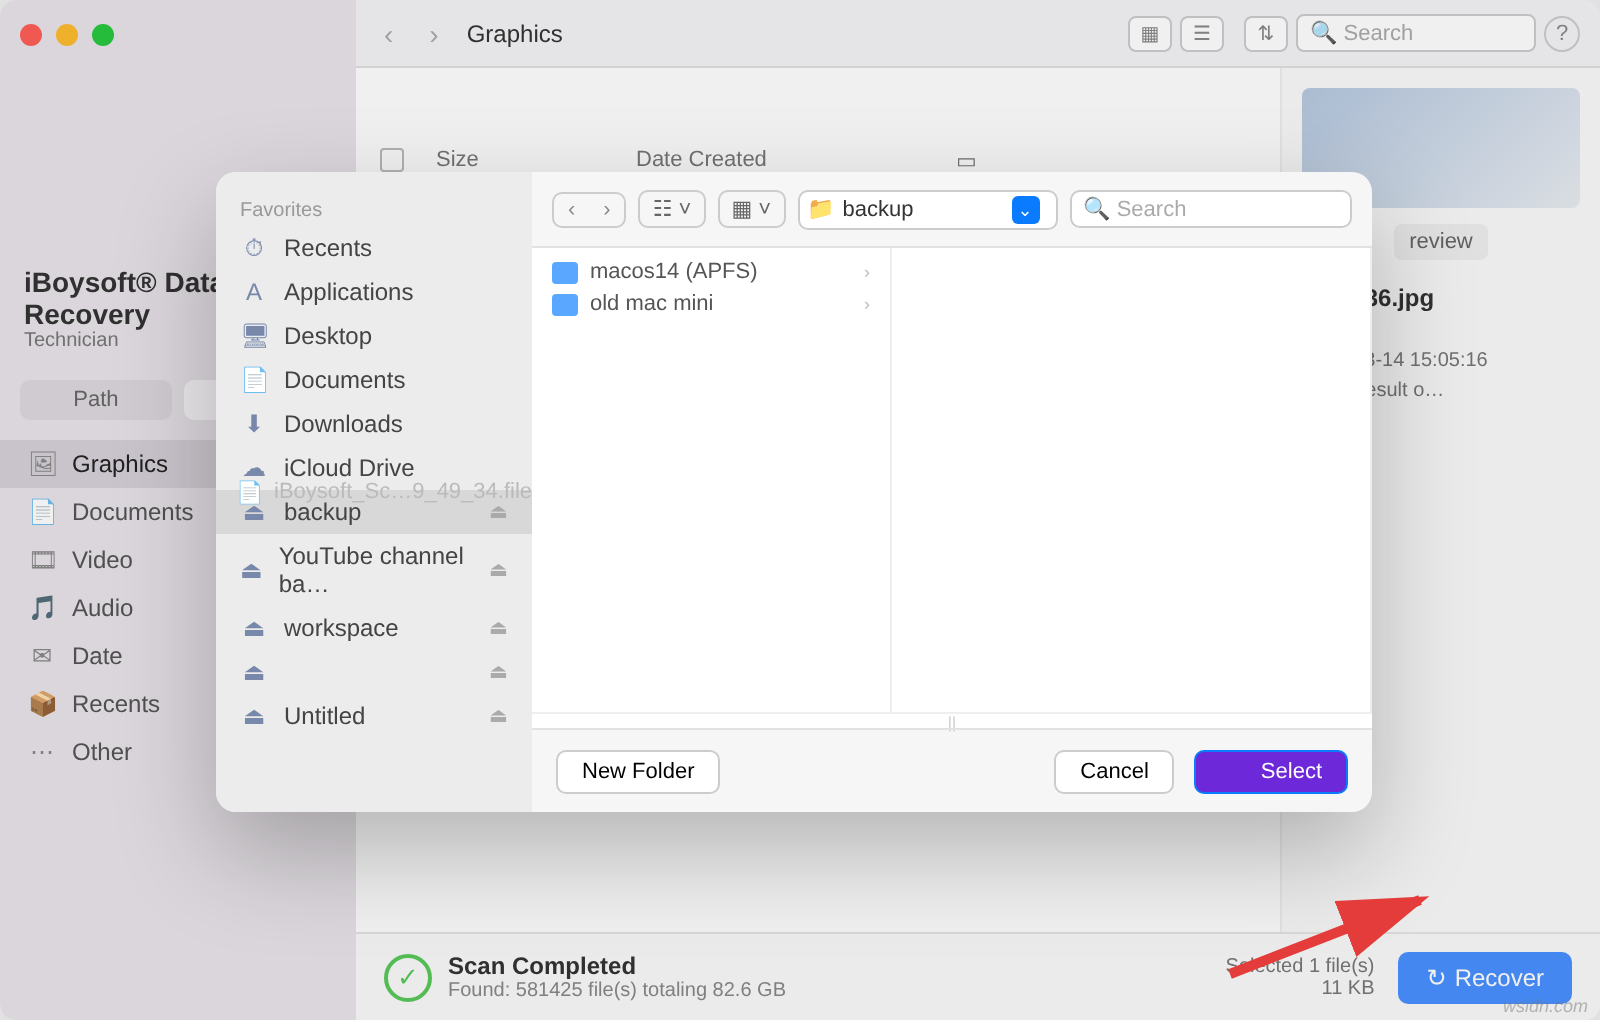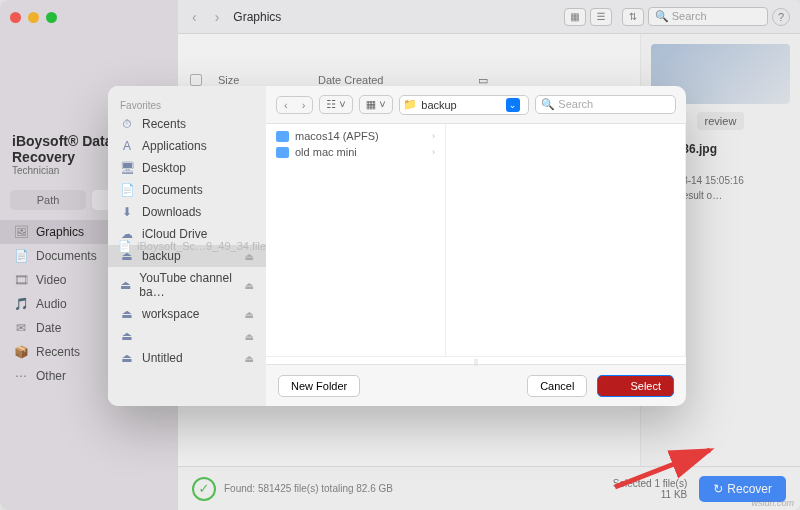--- a/index.html
+++ b/index.html
@@ -73,21 +73,21 @@
   .m-cols{flex:1; display:flex; background:#fff;}
   .m-col{width:180px; border-right:1px solid #eee; padding:4px 0; font-size:11px;}
   .m-col2{flex:1;}
   .m-ent{display:flex; align-items:center; gap:6px; padding:2px 10px; color:#555;}
   .m-ent.dim{color:#bbb; background:transparent; pointer-events:auto;}
   .m-ent .fic2{width:13px; height:11px; background:#5aa7ff; border-radius:2px;}
   .m-ent .chevron{margin-left:auto; color:#bbb; font-size:9px;}
   .m-drag{height:8px; background:#fff; border-top:1px solid #eee; text-align:center; color:#ccc; font-size:8px;}
   .m-foot{height:42px; display:flex; align-items:center; padding:0 12px; gap:10px; border-top:1px solid #e2e2e2;}
   .m-btn{background:#fff; border:1px solid #ccc; border-radius:5px; padding:4px 12px; font-size:11px;}
-  .m-btn.primary{background:#b91c1c; color:#fff; border-color:#0a7aff;padding-left:32px;}
+  .m-btn.primary{background:#6d28d9; color:#fff; border-color:#0a7aff;padding-left:32px;}
   .arrow { position:absolute; right:70px; bottom:18px; pointer-events:none;}
   .watermark{position:absolute; right:6px; bottom:2px; font-size:9px; color:rgba(120,120,120,0.5);font-style:italic;}
 </style>
 </head>
 <body>
 
 <div class="window">
   <div class="titlebar">
     <div class="traffic">
       <div class="tdot red"></div>
@@ -197,20 +197,21 @@
         <div class="pv-btn">review</div>
         <div class="pv-name">ches-36.jpg</div>
         <div class="pv-row">11 KB</div>
         <div class="pv-row">2022-03-14 15:05:16</div>
         <div class="pv-row">Quick result o…</div>
       </div>
 
       <div class="footer">
         <div class="scan-ic">✓</div>
         <div class="scan-txt">
+          <div class="scan-t1">Scan Completed</div>
           <div class="scan-t2">Found: 581425 file(s) totaling 82.6 GB</div>
         </div>
         <div class="foot-r">
           <div class="sel-txt">
             <div>Selected 1 file(s)</div>
             <div>11 KB</div>
           </div>
           <button class="recover">↻ <span>Recover</span></button>
         </div>
       </div>

